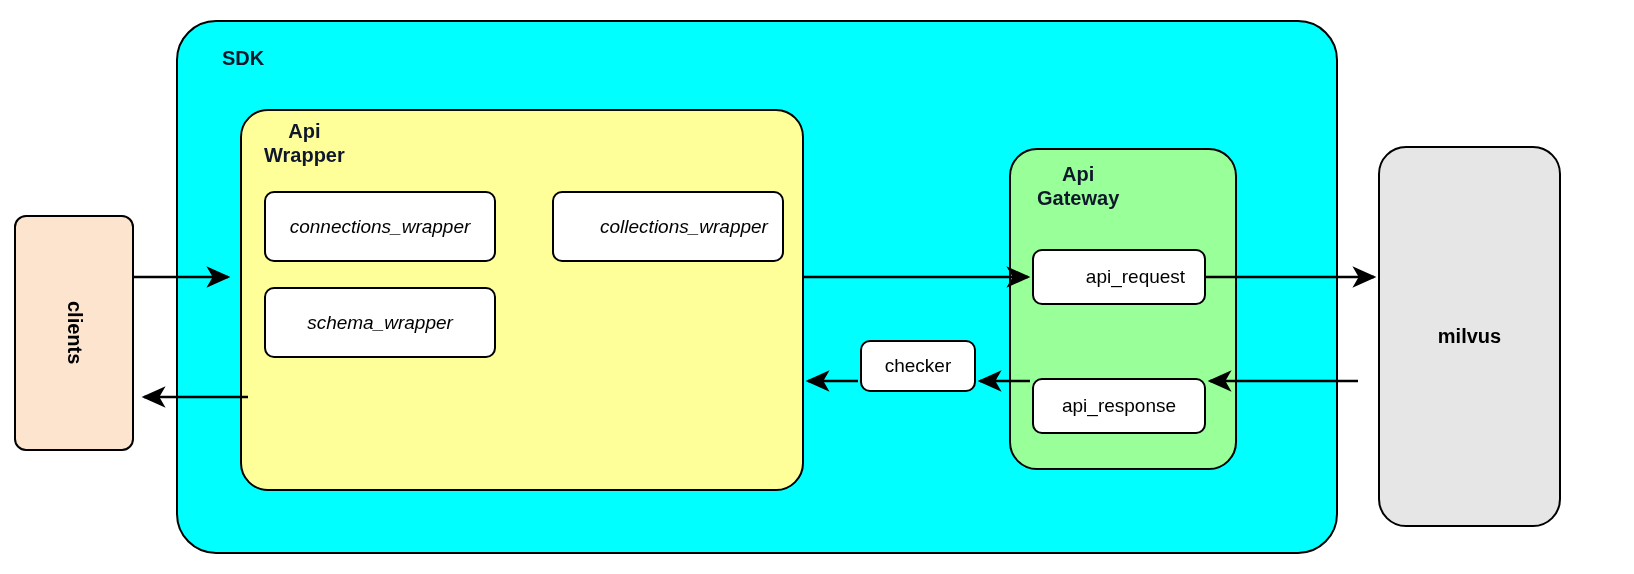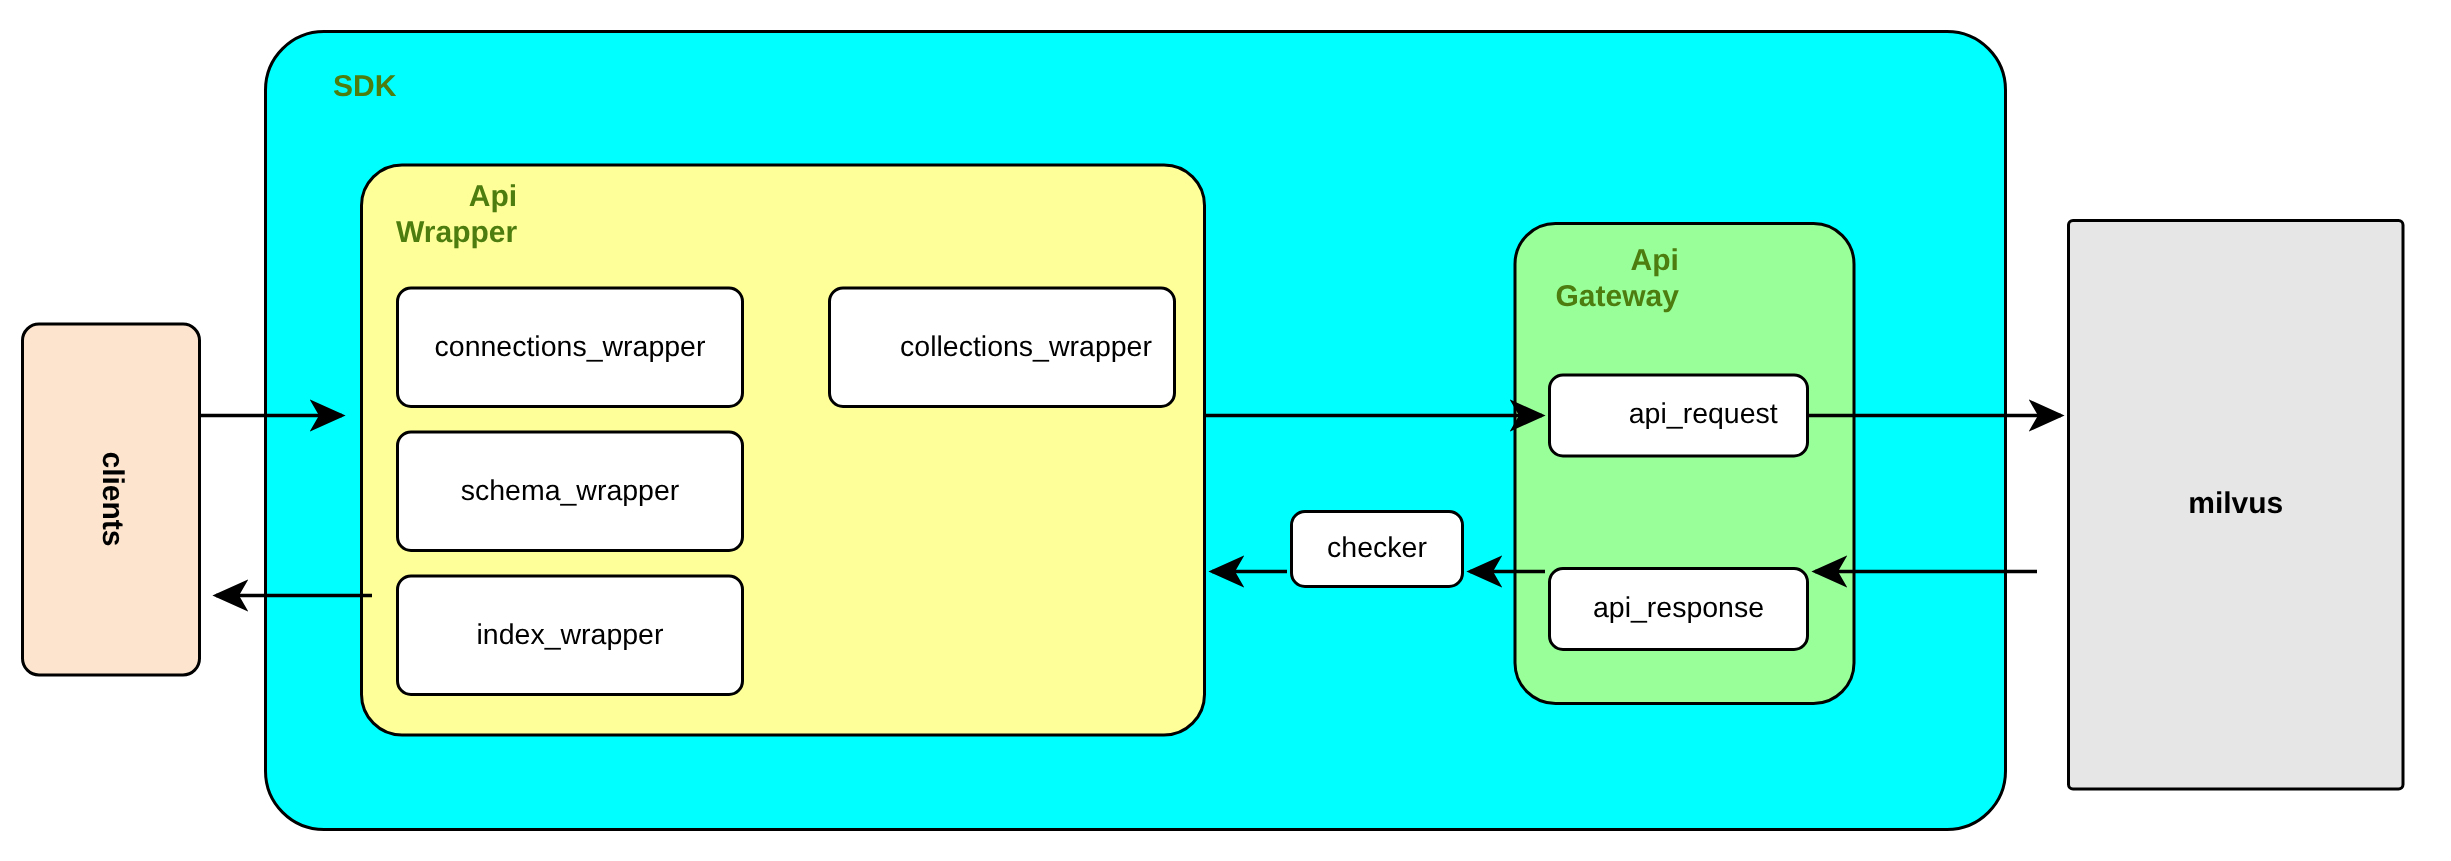--- a/index.html
+++ b/index.html
@@ -37,23 +37,23 @@
     background: #00FFFF;
     border-radius: 40px;
     align-items: flex-start;
     justify-content: flex-start;
   }
   .group-label {
     position: absolute;
     font-weight: bold;
     font-size: 20px;
     line-height: 1.2;
-    color: #4d7c0f;
+    color: #0f172a;
     white-space: pre-line;
-    text-align: right;
+    text-align: center;
   }
   #sdk-label {
     left: 44px;
     top: 24px;
   }
 
   
   #api-wrapper-container {
     left: 240px;
     top: 109px;
@@ -66,21 +66,22 @@
     left: 22px;
     top: 8px;
   }
 
   
   .wrapper-box {
     background: #ffffff;
     border-radius: 10px;
     font-size: 19px;
     width: 232px;
-    height: 81px;
+    height: 71px;
+    font-style: italic;
   }
   .wrapper-box.col-a { left: 264px; }
   .wrapper-box.col-b { left: 552px; padding-left: 32px; }
   .wrapper-box.row-1 { top: 191px; }
   .wrapper-box.row-2 { top: 287px; }
   .wrapper-box.row-3 { top: 383px; }
 
   
   #api-gateway-container {
     left: 1009px;
@@ -129,24 +130,24 @@
     font-weight: bold;
     font-size: 20px;
     writing-mode: vertical-rl;
     text-orientation: mixed;
   }
 
   
   #milvus-box {
     left: 1378px;
     top: 146px;
-    width: 225px;
+    width: 183px;
     height: 381px;
     background: #E6E6E6;
-    border-radius: 4px;
+    border-radius: 28px;
     font-weight: bold;
     font-size: 20px;
   }
 
   
   #arrow-layer {
     position: absolute;
     left: 0;
     top: 0;
     width: 1634px;
@@ -169,21 +170,20 @@
   </div>
 
   <div class="node" id="api-gateway-container">
     <div class="group-label" id="api-gateway-label">Api
 Gateway</div>
   </div>
 
   <div class="node wrapper-box col-a row-1">connections_wrapper</div>
   <div class="node wrapper-box col-b row-1">collections_wrapper</div>
   <div class="node wrapper-box col-a row-2">schema_wrapper</div>
-  <div class="node wrapper-box col-a row-3">index_wrapper</div>
 
   <div class="node gateway-box" id="api-request-box">api_request</div>
   <div class="node gateway-box" id="api-response-box">api_response</div>
 
   <div class="node" id="checker-box">checker</div>
 
   <div class="node" id="clients-box">
     <span id="clients-label">clients</span>
   </div>
 

